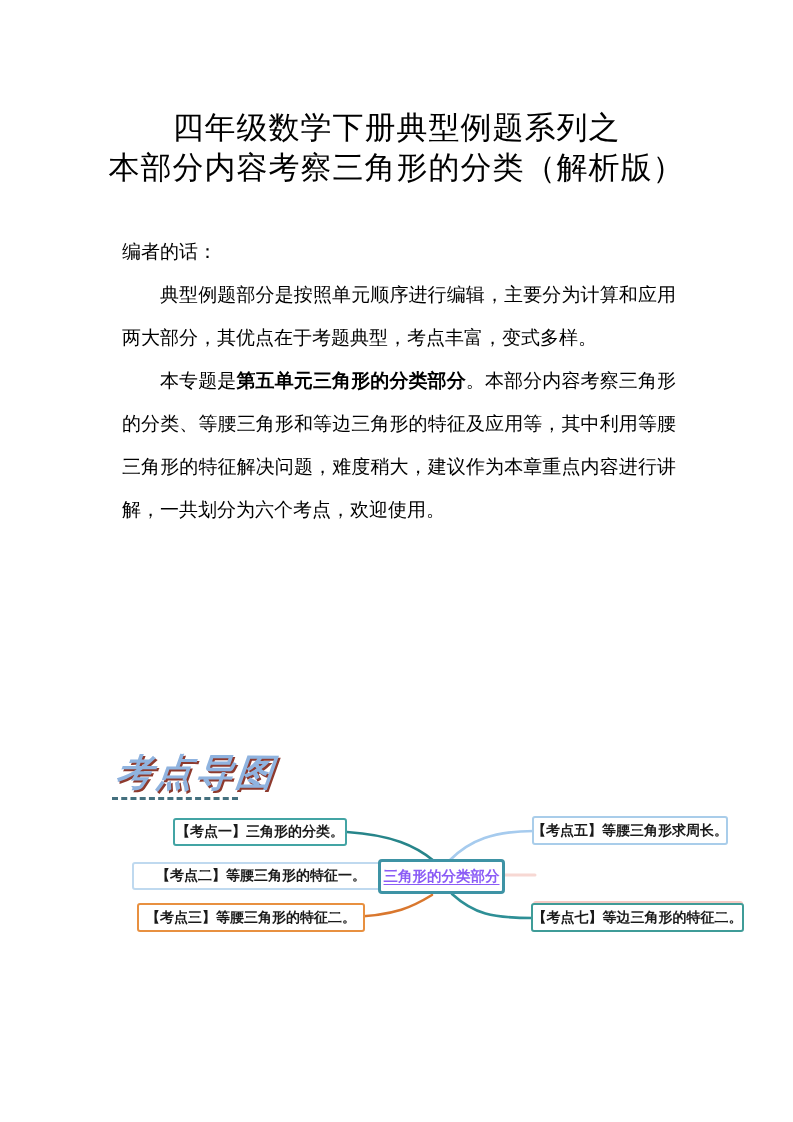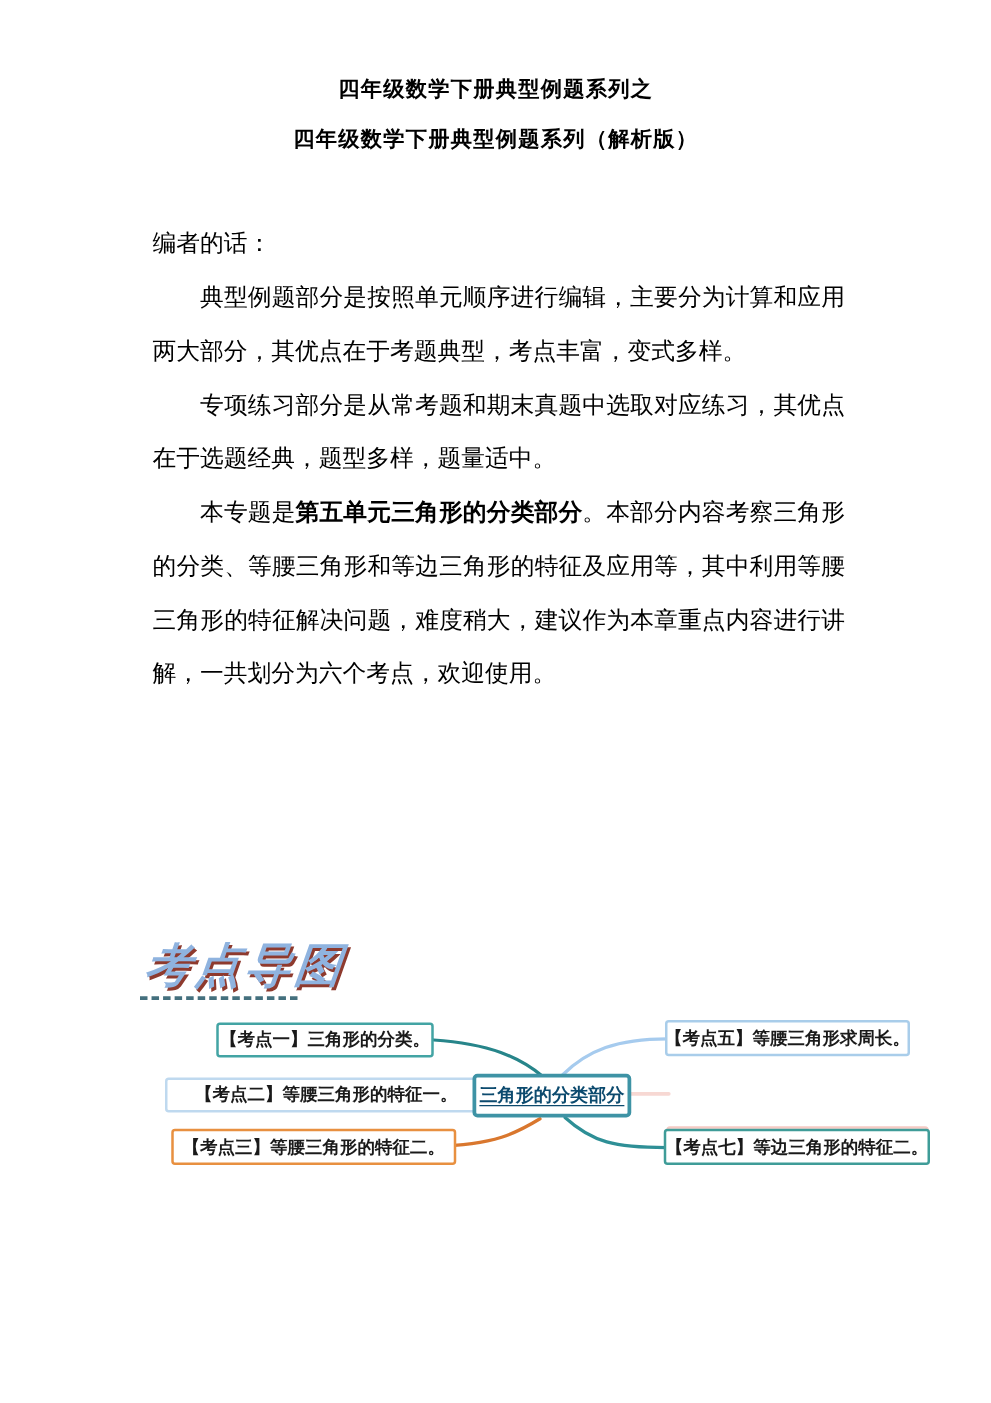--- a/index.html
+++ b/index.html
@@ -8,24 +8,24 @@
     position:relative;
     width:793px; height:1122px;
     margin:0 auto;
     background:#ffffff;
     font-family:"Liberation Sans","DejaVu Sans",sans-serif;
     color:#000;
     overflow:hidden;
   }
   
   .doc-title {
-    padding-top:52px;
+    padding-top:108px;
     text-align:center;
-    font-size:17px;
-    font-weight:bold;
+    font-size:31px;
+    font-weight:normal;
     line-height:40px;
     letter-spacing:1px;
   }
   
   .doc-body {
     margin-top:42px;
     padding:0 117px 0 122px;
     font-size:19px;
     line-height:43px;
     text-align:justify;
@@ -87,27 +87,26 @@
     text-underline-offset:3px;
   }
 </style>
 </head>
 <body>
 
 <div class="page">
 
   <div class="doc-title">
     <div>四年级数学下册典型例题系列之</div>
-    <div>四年级数学下册典型例题系列（解析版）</div>
+    <div>本部分内容考察三角形的分类（解析版）</div>
   </div>
 
   <div class="doc-body">
     <p class="no-indent">编者的话：</p>
     <p>典型例题部分是按照单元顺序进行编辑，主要分为计算和应用两大部分，其优点在于考题典型，考点丰富，变式多样。</p>
-    <p>专项练习部分是从常考题和期末真题中选取对应练习，其优点在于选题经典，题型多样，题量适中。</p>
     <p><span>本专题是</span><span class="seg-bold">第五单元三角形的分类部分</span><span>。本部分内容考察三角形的分类、等腰三角形和等边三角形的特征及应用等，其中利用等腰三角形的特征解决问题，难度稍大，建议作为本章重点内容进行讲解，一共划分为六个考点，欢迎使用。</span></p>
   </div>
 
   <div class="map-heading">考点导图</div>
   <div class="heading-underline"></div>
 
   <div class="mindmap">
     <svg width="793" height="145" viewBox="0 0 793 145">
       <path d="M347,22 C392,25 416,36 434,51" fill="none" stroke-width="2.6" stroke-linecap="round" stroke="#27858A"></path>
       <path d="M348,66 H384" fill="none" stroke-width="3" stroke-linecap="round" stroke="#AFCFEA"></path>
@@ -117,16 +116,16 @@
       <path d="M452,84 C474,104 492,108 533,108" fill="none" stroke-width="2.6" stroke-linecap="round" stroke="#2E8F96"></path>
     </svg>
 
     <div class="map-node n1" style="border-color: rgb(67, 164, 164);">【考点一】三角形的分类。</div>
     <div class="map-node n2" style="border-color: rgb(191, 217, 239);">【考点二】等腰三角形的特征一。</div>
     <div class="map-node n3" style="border-color: rgb(232, 144, 64);">【考点三】等腰三角形的特征二。</div>
     <div class="map-node n5" style="border-color: rgb(169, 205, 234);">【考点五】等腰三角形求周长。</div>
     <div class="map-node n6" style="border-color: rgb(245, 202, 196); margin-top: 40px;">【考点六】等边三角形的特征一。</div>
     <div class="map-node n7" style="border-color: rgb(63, 156, 152); text-align: center;">【考点七】等边三角形的特征二。</div>
 
-    <div class="center-node" style="border-color: rgb(62, 147, 165); color: #0c4a6e;">三角形的分类部分</div>
+    <div class="center-node" style="border-color: rgb(62, 147, 165); color: #8b5cf6;">三角形的分类部分</div>
   </div>
 
 </div>
 
 </body></html>

